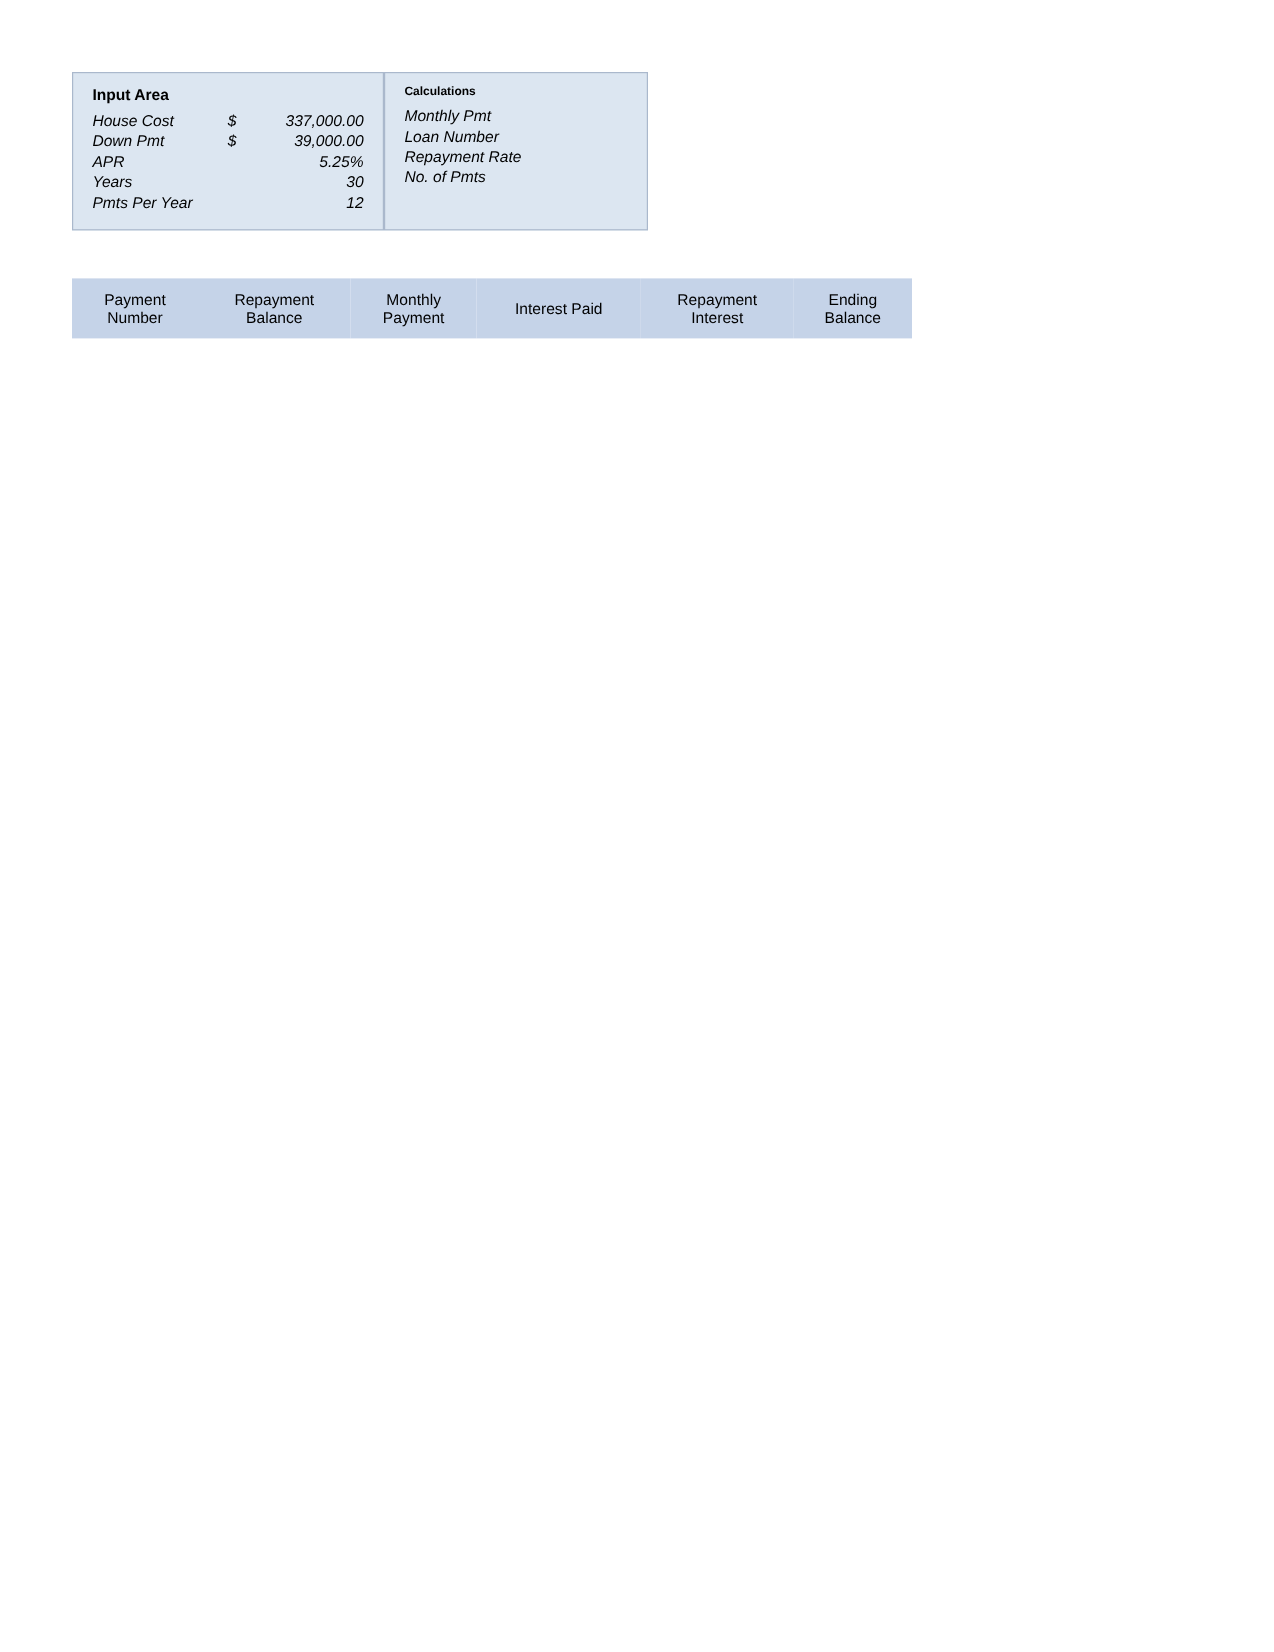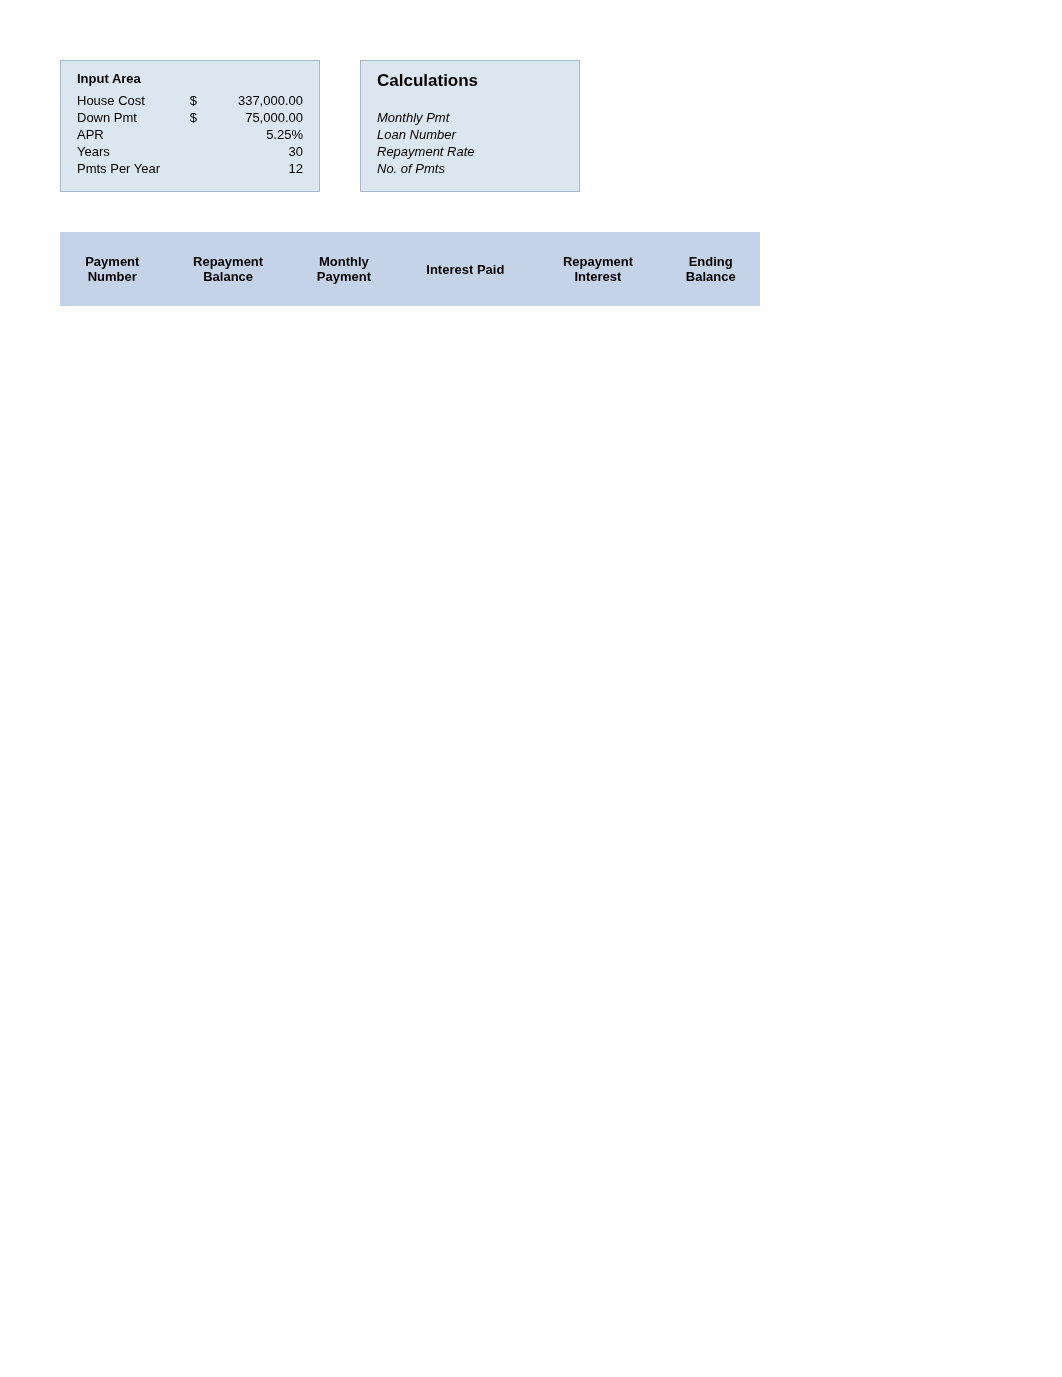--- a/index.html
+++ b/index.html
@@ -16,21 +16,20 @@
       width: 1062px;
       min-height: 1377px;
     }
 
     .page-container {
       padding: 60px 60px;
     }
 
     .top-section {
       display: flex;
-      gap: 40px;
       margin-bottom: 40px;
     }
 
     .input-area-box {
       background: #dce6f1;
       border: 1px solid #aab8cc;
       padding: 10px 16px 14px 16px;
       min-width: 260px;
     }
 
@@ -38,20 +37,21 @@
       font-weight: bold;
       margin-bottom: 6px;
       font-size: 13px;
     }
 
     .input-row {
       display: flex;
       justify-content: space-between;
       align-items: center;
       padding: 1px 0;
+      font-style: italic;
     }
 
     .input-row .label {
       min-width: 90px;
     }
 
     .input-row .currency {
       min-width: 14px;
       text-align: right;
     }
@@ -63,42 +63,42 @@
 
     .calculations-box {
       background: #dce6f1;
       border: 1px solid #aab8cc;
       padding: 10px 16px 14px 16px;
       min-width: 220px;
     }
 
     .calculations-box .section-title {
       font-weight: bold;
-      margin-bottom: 18px;
-      font-size: 17px;
+      margin-bottom: 6px;
+      font-size: 10px;
     }
 
     .calc-row {
       padding: 1px 0;
       font-style: italic;
     }
 
     .amortization-table {
       width: 100%;
       max-width: 700px;
       border-collapse: collapse;
     }
 
     .amortization-table thead tr {
       background: #c5d3e8;
     }
 
     .amortization-table thead th {
-      font-weight: bold;
-      padding: 22px 10px;
+      font-weight: normal;
+      padding: 10px 10px;
       text-align: center;
       font-size: 13px;
       border: none;
     }
   </style>
 </head>
 <body>
 
 <div class="page-container">
 
@@ -107,21 +107,21 @@
     <div class="input-area-box">
       <div class="section-title">Input Area</div>
       <div class="input-row">
         <span class="label">House Cost</span>
         <span class="currency">$</span>
         <span class="value">337,000.00</span>
       </div>
       <div class="input-row">
         <span class="label">Down Pmt</span>
         <span class="currency">$</span>
-        <span class="value">75,000.00</span>
+        <span class="value">39,000.00</span>
       </div>
       <div class="input-row">
         <span class="label">APR</span>
         <span class="currency"></span>
         <span class="value">5.25%</span>
       </div>
       <div class="input-row">
         <span class="label">Years</span>
         <span class="currency"></span>
         <span class="value">30</span>

